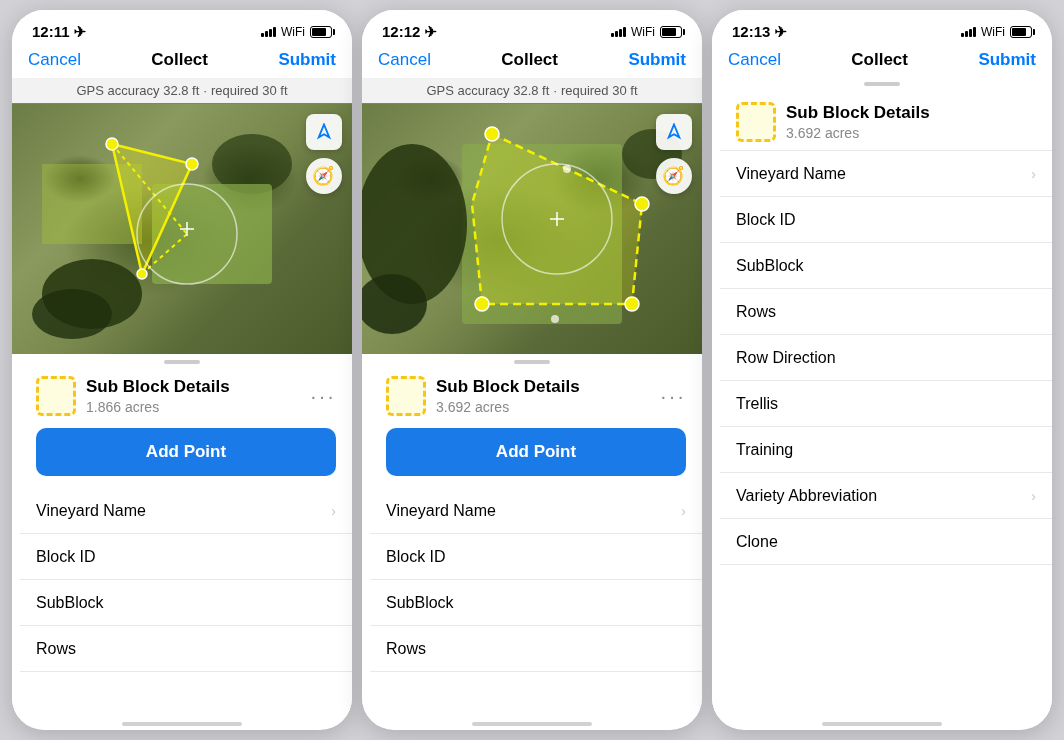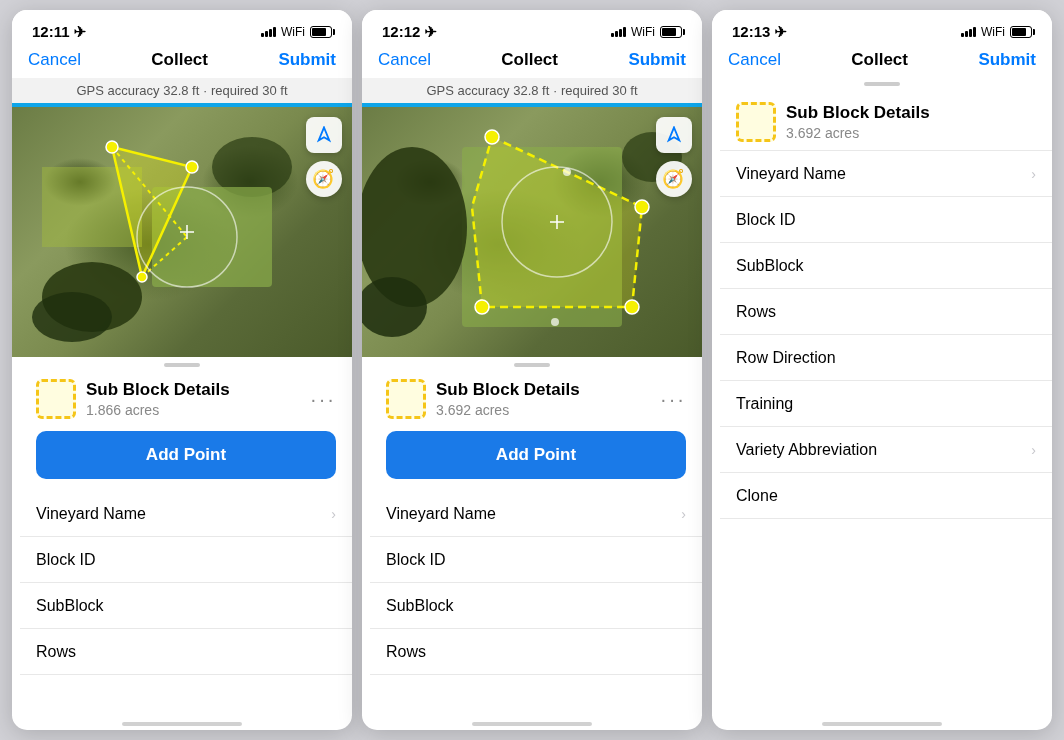--- a/index.html
+++ b/index.html
@@ -10,21 +10,21 @@
       align-items: center;
       width: 1064px;
       height: 740px;
       font-family: -apple-system, 'SF Pro Display', 'Helvetica Neue', sans-serif;
       gap: 10px;
     }
     .phone {
       width: 340px;
       height: 720px;
       background: #fff;
-      border-radius: 15px;
+      border-radius: 32px;
       overflow: hidden;
       box-shadow: 0 4px 24px rgba(0,0,0,0.18);
       display: flex;
       flex-direction: column;
       position: relative;
     }
     
     .status-bar {
       display: flex;
       justify-content: space-between;
@@ -69,21 +69,21 @@
     .nav-title { font-size: 17px; font-weight: 600; color: #000; }
     .nav-submit { font-size: 17px; color: #007aff; font-weight: 700; }
     
     .gps-bar {
       background: #f2f2f2;
       text-align: center;
       font-size: 13px;
       color: #555;
       padding: 5px 0;
       flex-shrink: 0;
-      border-bottom: 4px solid #0ea5e9;
+      border-bottom: 1px solid #0ea5e9;
     }
     
     .map-area {
       position: relative;
       flex-shrink: 0;
       overflow: hidden;
     }
     
     .map-satellite {
       width: 100%;
@@ -449,20 +449,23 @@
     <div class="form-row">
       <span class="form-row-label">SubBlock</span>
     </div>
     <div class="form-row">
       <span class="form-row-label">Rows</span>
     </div>
     <div class="form-row">
       <span class="form-row-label">Row Direction</span>
     </div>
     <div class="form-row">
+      <span class="form-row-label">Trellis</span>
+    </div>
+    <div class="form-row">
       <span class="form-row-label">Training</span>
     </div>
     <div class="form-row">
       <span class="form-row-label">Variety Abbreviation</span>
       <span class="form-row-chevron">›</span>
     </div>
     <div class="form-row">
       <span class="form-row-label">Clone</span>
     </div>
   </div>

